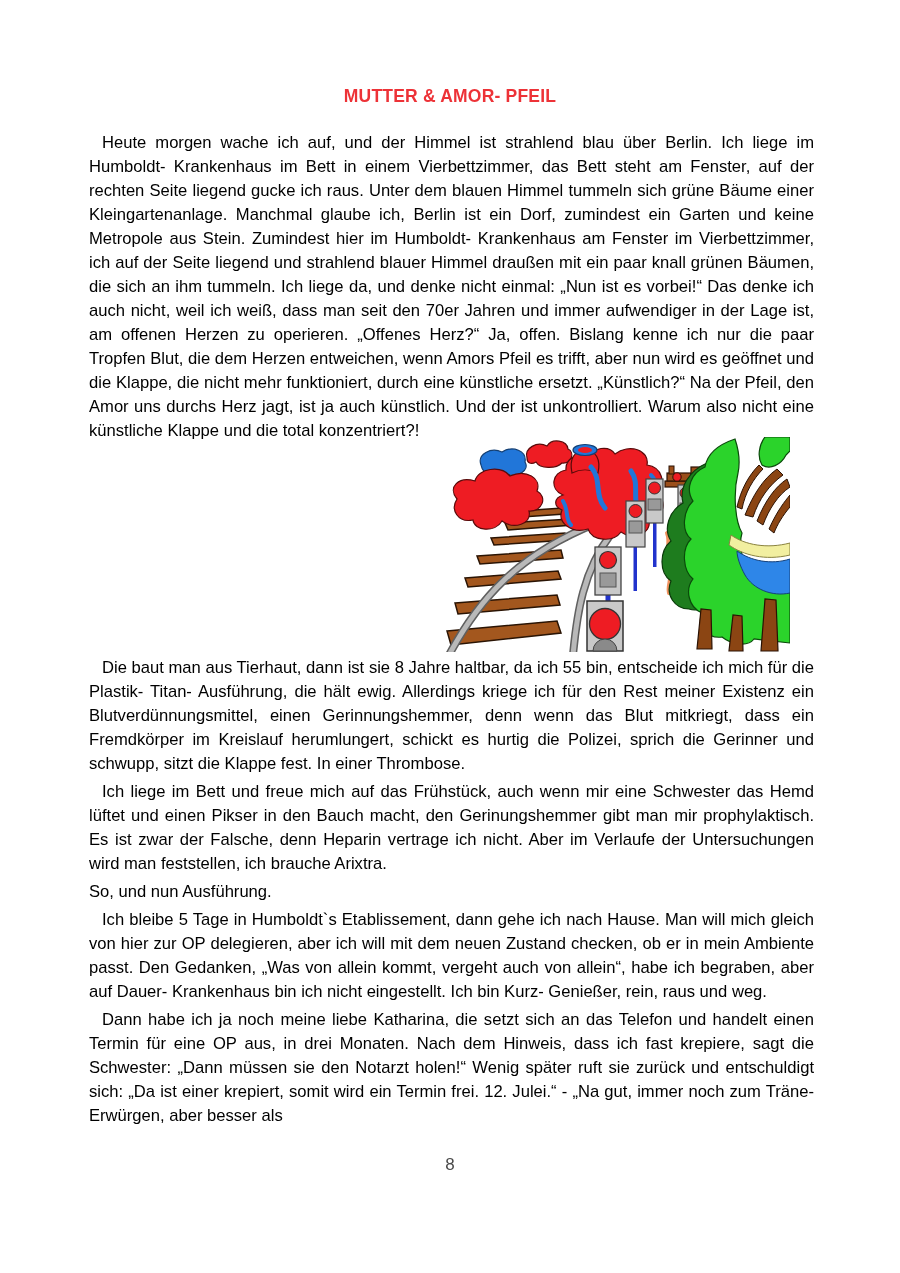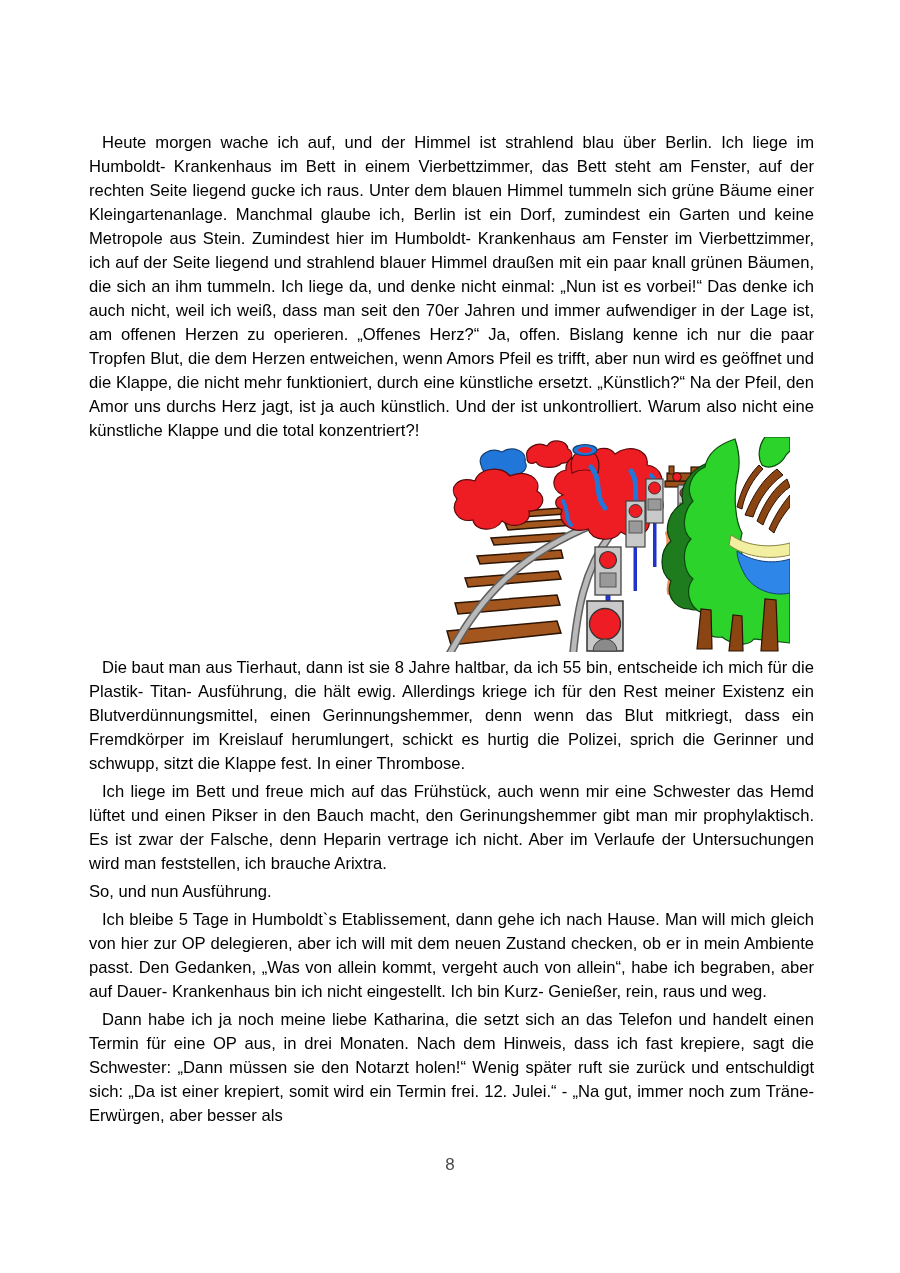--- a/index.html
+++ b/index.html
@@ -19,20 +19,21 @@
   .footer{
     position:absolute;top:1155px;left:0;width:100%;text-align:center;
     font-size:17px;color:#4a4a4a;
   }
 </style>
 </head>
 <body>
 
 <div class="page">
 
+  <h1 class="title">MUTTER &amp; AMOR- PFEIL</h1>
 
   <div class="body-text">
     <p class="para indent">Heute morgen wache ich auf, und der Himmel ist strahlend blau über Berlin. Ich liege im Humboldt- Krankenhaus im Bett in einem Vierbettzimmer, das Bett steht am Fenster, auf der rechten Seite liegend gucke ich raus. Unter dem blauen Himmel tummeln sich grüne Bäume einer Kleingartenanlage. Manchmal glaube ich, Berlin ist ein Dorf, zumindest ein Garten und keine Metropole aus Stein. Zumindest hier im Humboldt- Krankenhaus am Fenster im Vierbettzimmer, ich auf der Seite liegend und strahlend blauer Himmel draußen mit ein paar knall grünen Bäumen, die sich an ihm tummeln. Ich liege da, und denke nicht einmal: „Nun ist es vorbei!“ Das denke ich auch nicht, weil ich weiß, dass man seit den 70er Jahren und immer aufwendiger in der Lage ist, am offenen Herzen zu operieren. „Offenes Herz?“ Ja, offen. Bislang kenne ich nur die paar Tropfen Blut, die dem Herzen entweichen, wenn Amors Pfeil es trifft, aber nun wird es geöffnet und die Klappe, die nicht mehr funktioniert, durch eine künstliche ersetzt. „Künstlich?“ Na der Pfeil, den Amor uns durchs Herz jagt, ist ja auch künstlich. Und der ist unkontrolliert. Warum also nicht eine künstliche Klappe und die total konzentriert?!</p>
 
     <div class="figure">
       <svg viewBox="0 0 345 215" xmlns="http://www.w3.org/2000/svg">
 
         <g>
           <path d="M2,194 L112,184 L116,196 L6,208 Z" fill="#A3571E" stroke="#2A1404" stroke-width="1.5"></path>
           <path d="M10,166 L112,158 L115,168 L13,177 Z" fill="#A3571E" stroke="#2A1404" stroke-width="1.5"></path>

